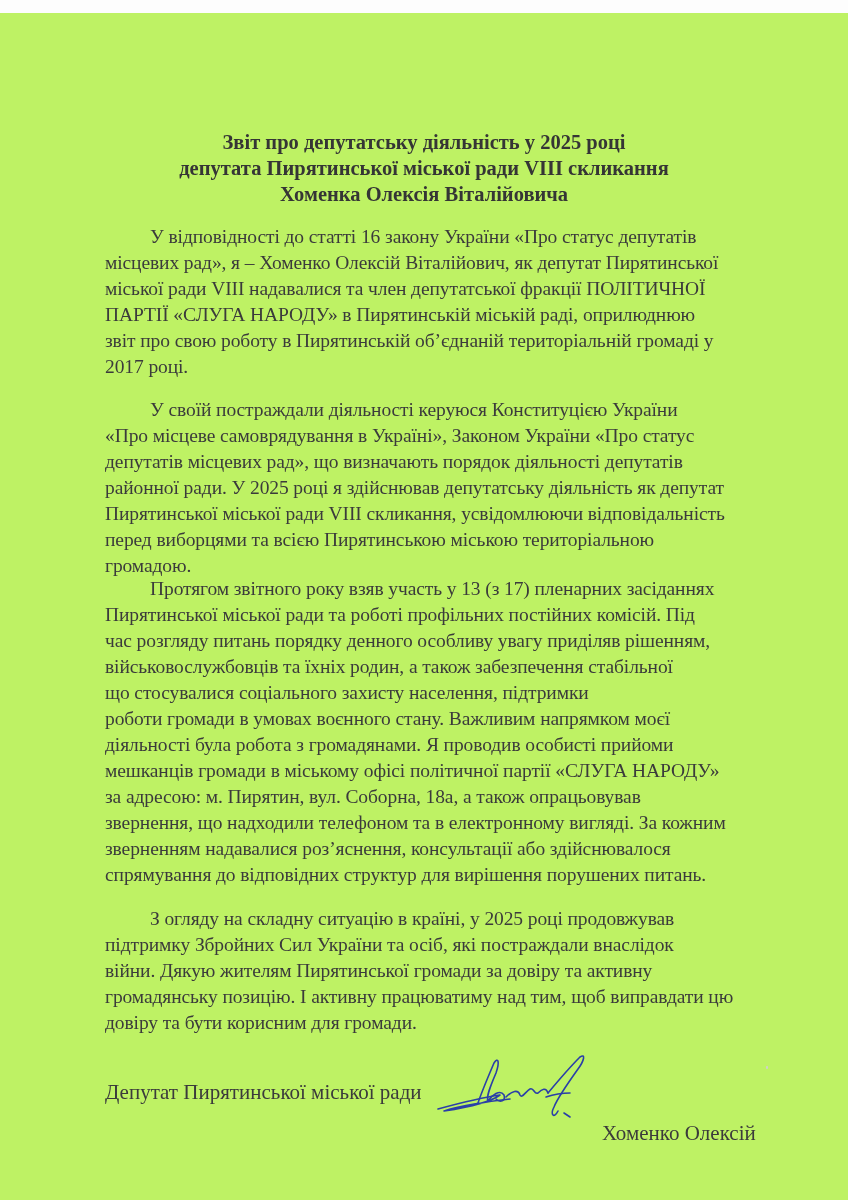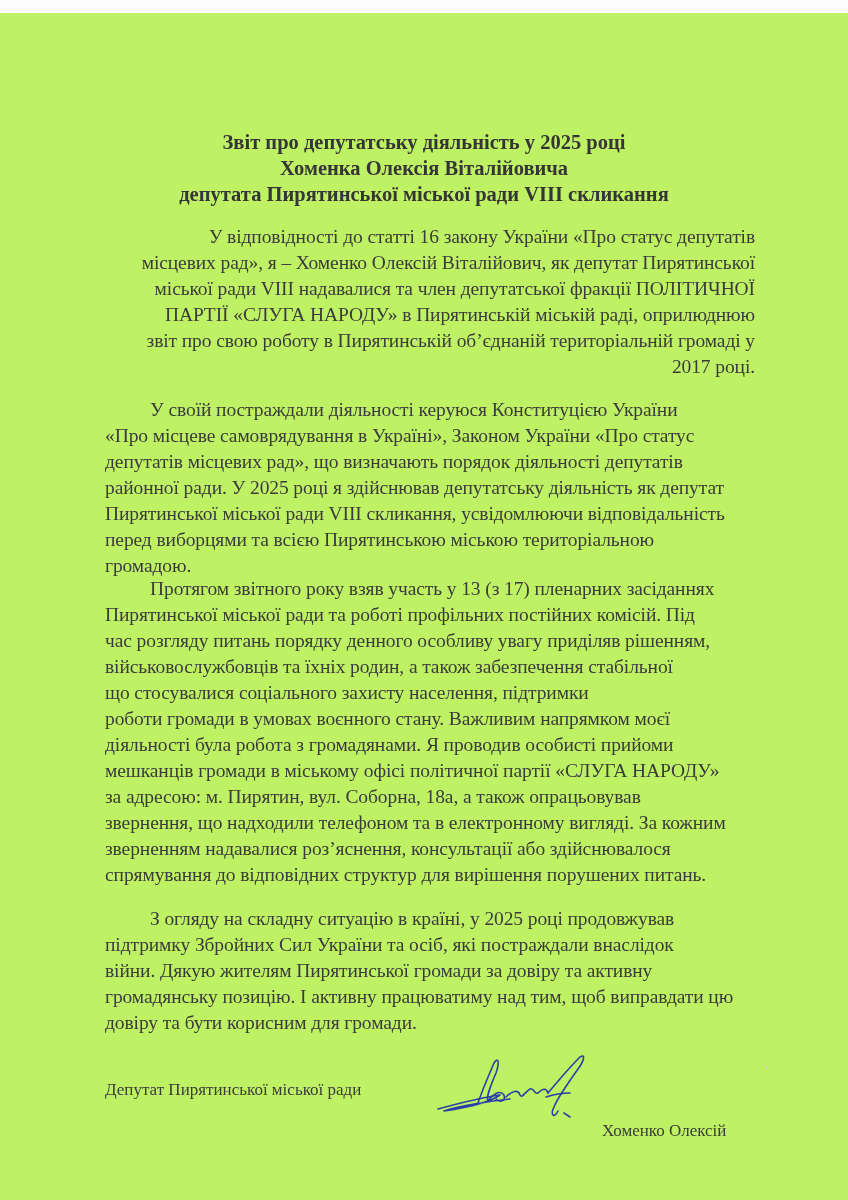--- a/index.html
+++ b/index.html
@@ -37,31 +37,31 @@
       position: absolute;
       left: 105px;
       width: 650px;
       font-size: 19.5px;
       line-height: 26px;
       color: #3b3b3b;
       letter-spacing: -0.1px;
     }
     .line { display: block; white-space: nowrap; }
     .indent { padding-left: 45px; }
-    #p1 { top: 211px; text-align: right; }
+    #p1 { top: 211px; }
     #p2 { top: 384px; }
     #p3 { top: 563px; }
     #p4 { top: 893px; }
     .signature-row {
       position: absolute;
       top: 1064px;
       left: 0;
       width: 720px;
       height: 60px;
-      font-size: 17px;
+      font-size: 21px;
       color: #3b3b3b;
     }
     .sig-label {
       position: absolute;
       left: 105px;
       top: 3px;
       white-space: nowrap;
     }
     .sig-name {
       position: absolute;
@@ -87,22 +87,22 @@
       border-radius: 1px;
     }
   </style>
 </head>
 <body>
 
 <div class="page">
 
   <div class="title-block">
     <span class="title-line">Звіт про депутатську діяльність у 2025 році</span>
+    <span class="title-line">депутата Пирятинської міської ради VIII скликання</span>
     <span class="title-line">Хоменка Олексія Віталійовича</span>
-    <span class="title-line">депутата Пирятинської міської ради VIII скликання</span>
   </div>
 
   <div class="body-text" id="p1">
     <span class="line indent">У відповідності до статті 16 закону України «Про статус депутатів</span>
     <span class="line">місцевих рад», я – Хоменко Олексій Віталійович, як депутат Пирятинської</span>
     <span class="line">міської ради VIII надавалися та член депутатської фракції ПОЛІТИЧНОЇ</span>
     <span class="line">ПАРТІЇ «СЛУГА НАРОДУ» в Пирятинській міській раді, оприлюднюю</span>
     <span class="line">звіт про свою роботу в Пирятинській об’єднаній територіальній громаді у</span>
     <span class="line">2017 році.</span>
   </div>

